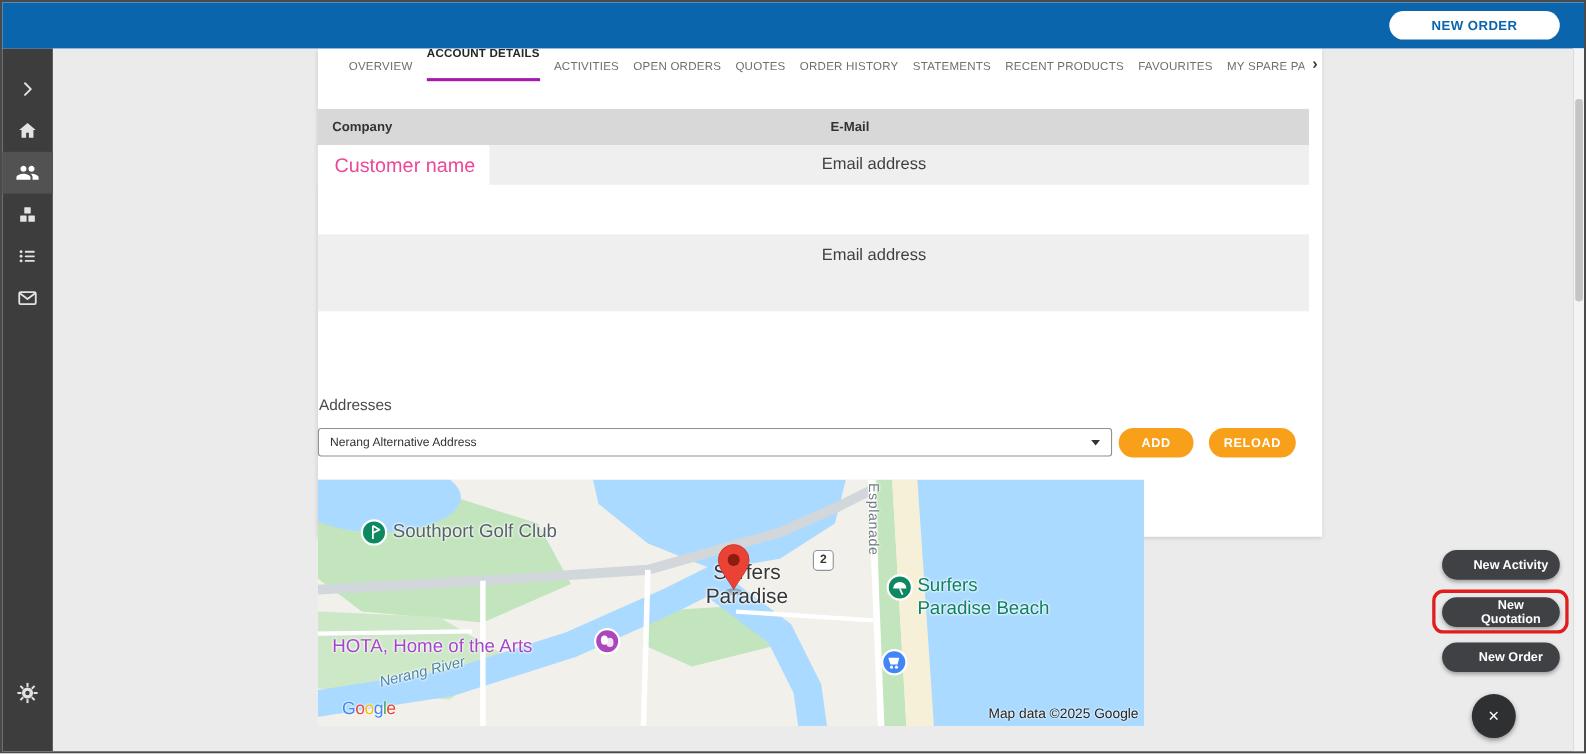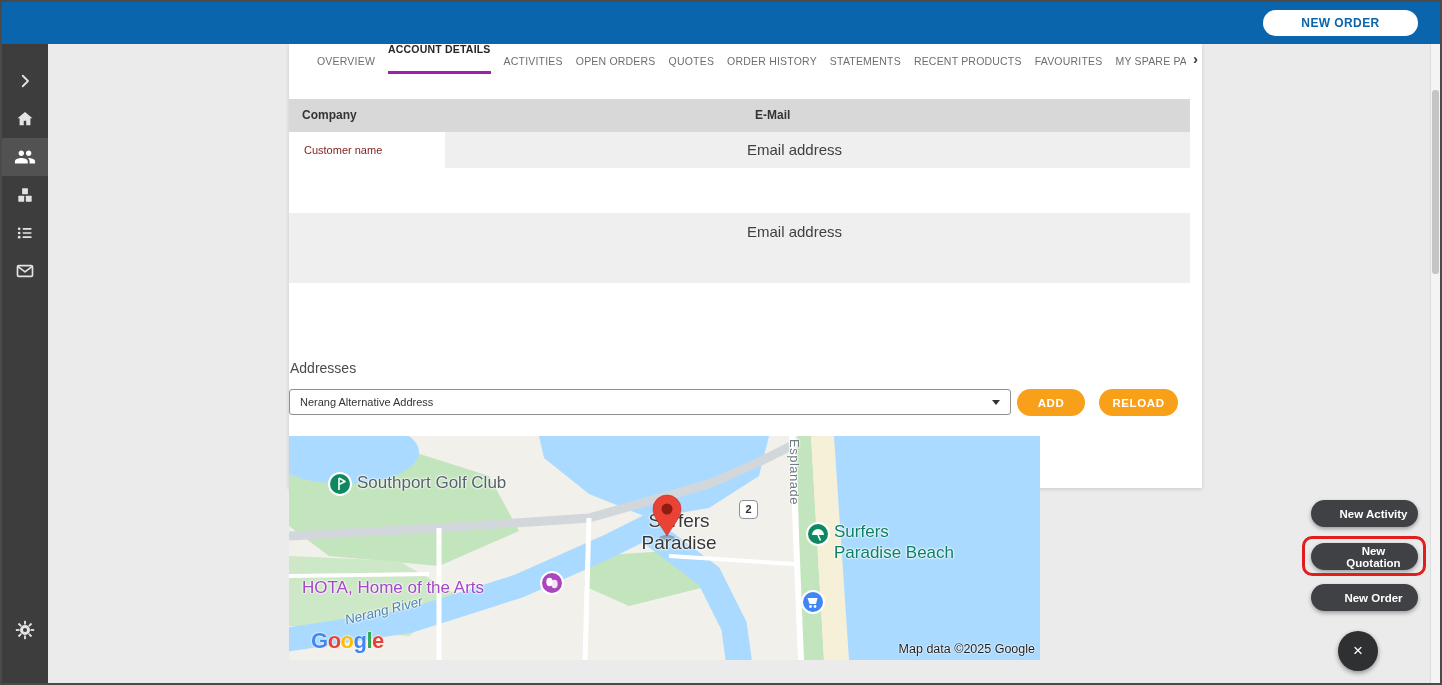--- a/index.html
+++ b/index.html
@@ -27,21 +27,21 @@
   .tab.active{color:#262626;font-weight:bold;border-bottom:3px solid #a21caf;padding-bottom:16px;}
   .tabs-more{position:absolute;top:6px;right:4px;font-size:15px;font-weight:bold;color:#3c3c3c;cursor:pointer;line-height:18px;}
 
   
   .dhead{position:absolute;left:0;right:12px;height:33px;background:#d8d8d8;}
   .dhead span{position:absolute;top:0;line-height:33px;font-size:12px;font-weight:bold;color:#333;}
   .dh1{left:13px;} .dh2{left:466px;}
   .drow{position:absolute;left:0;right:12px;background:#efefef;}
   .row1{top:88px;height:36px;} .hrow1{top:55px;}
   .hrow2{top:136px;} .row2{top:169px;height:70px;}
-  .company-box{position:absolute;left:0;top:0;width:156px;height:36px;background:#fff;font-size:11px;color:#7f1d1d;line-height:36px;padding-left:15px;box-sizing:border-box;cursor:text;}
+  .company-box{position:absolute;left:0;top:0;width:156px;height:36px;background:#fff;font-size:18px;color:#ec4899;line-height:36px;padding-left:15px;box-sizing:border-box;cursor:text;}
   .val2{position:absolute;left:458px;font-size:15px;color:#3f3f3f;}
   .row1 .val2{top:0;line-height:36px;}
   .row2 .val2{top:9px;line-height:20px;}
 
   
   .addr-title{position:absolute;left:1px;top:316px;font-size:14px;color:#4a4a4a;}
   .addr-select{position:absolute;left:0;top:345px;width:722px;height:26px;background:#fff;border:1px solid #8f8f8f;border-radius:3px;
     box-sizing:border-box;font-size:11px;color:#333;line-height:24px;padding-left:10px;cursor:pointer;}
   .dd-arrow{position:absolute;right:10px;top:10px;width:0;height:0;border-left:4.5px solid transparent;border-right:4.5px solid transparent;border-top:5px solid #333;}
   .btn-orange{position:absolute;top:345px;height:27px;background:#f9a01b;border:none;border-radius:14px;color:#fff;
@@ -55,21 +55,21 @@
   .lbl-golf{left:68px;top:37px;font-size:17px;color:#56626a;}
   .lbl-locality{left:325px;top:74px;width:130px;text-align:center;font-size:19px;color:#373737;line-height:22px;}
   .lbl-espl{left:498px;top:3px;writing-mode:vertical-rl;font-size:13px;color:#6f7d85;letter-spacing:.5px;}
   .lbl-beach{left:545px;top:85px;font-size:17px;color:#0c8064;line-height:21px;}
   .lbl-markets{left:545px;top:152px;font-size:17px;color:#3c73d9;line-height:21px;}
   .lbl-hota{left:13px;top:142px;font-size:17px;color:#a545c9;}
   .lbl-river{left:55px;top:167px;font-size:13.5px;font-style:italic;color:#4d86ad;transform:rotate(-14deg);}
   .route-badge{position:absolute;left:450px;top:64px;width:19px;height:19px;background:#fff;border:1.5px solid #8d9399;border-radius:4px;
     box-sizing:border-box;font-size:11px;font-weight:bold;color:#333;text-align:center;line-height:16px;z-index:2;}
   .pin{position:absolute;left:358px;top:56px;z-index:3;}
-  .map-logo{position:absolute;left:22px;bottom:6px;font-size:22px;font-weight:bold;letter-spacing:-0.5px;z-index:2;cursor:pointer;
+  .map-logo{position:absolute;left:22px;bottom:6px;font-size:16px;font-weight:normal;letter-spacing:-0.5px;z-index:2;cursor:pointer;
     text-shadow:0 0 2px #fff,0 0 2px #fff;margin-top:48px;}
   .map-attrib{position:absolute;right:5px;bottom:4px;font-size:12.5px;color:#1f1f1f;z-index:2;text-shadow:0 0 2px #fff,0 0 2px #fff;}
 
   
   .fab{position:absolute;left:1309px;width:107px;height:27px;background:#3f4145;border:none;border-radius:14px;color:#fff;
     font-size:11.5px;font-weight:bold;cursor:pointer;box-shadow:0 2px 4px rgba(0,0,0,.35);font-family:"Liberation Sans",sans-serif;z-index:6;padding-left:24px;}
   .fab-activity{top:498px;} .fab-quotation{top:541px;} .fab-order{top:582px;}
   .annotation{position:absolute;left:1300px;top:534px;width:124px;height:40px;border:3px solid #e11d1d;border-radius:10px;box-sizing:border-box;z-index:7;pointer-events:none;}
   .fab-close{position:absolute;left:1336px;top:629px;width:40px;height:40px;border-radius:50%;background:#2f3032;border:none;color:#fff;
     font-size:17px;cursor:pointer;box-shadow:0 2px 5px rgba(0,0,0,.4);z-index:6;font-family:"Liberation Sans",sans-serif;}

